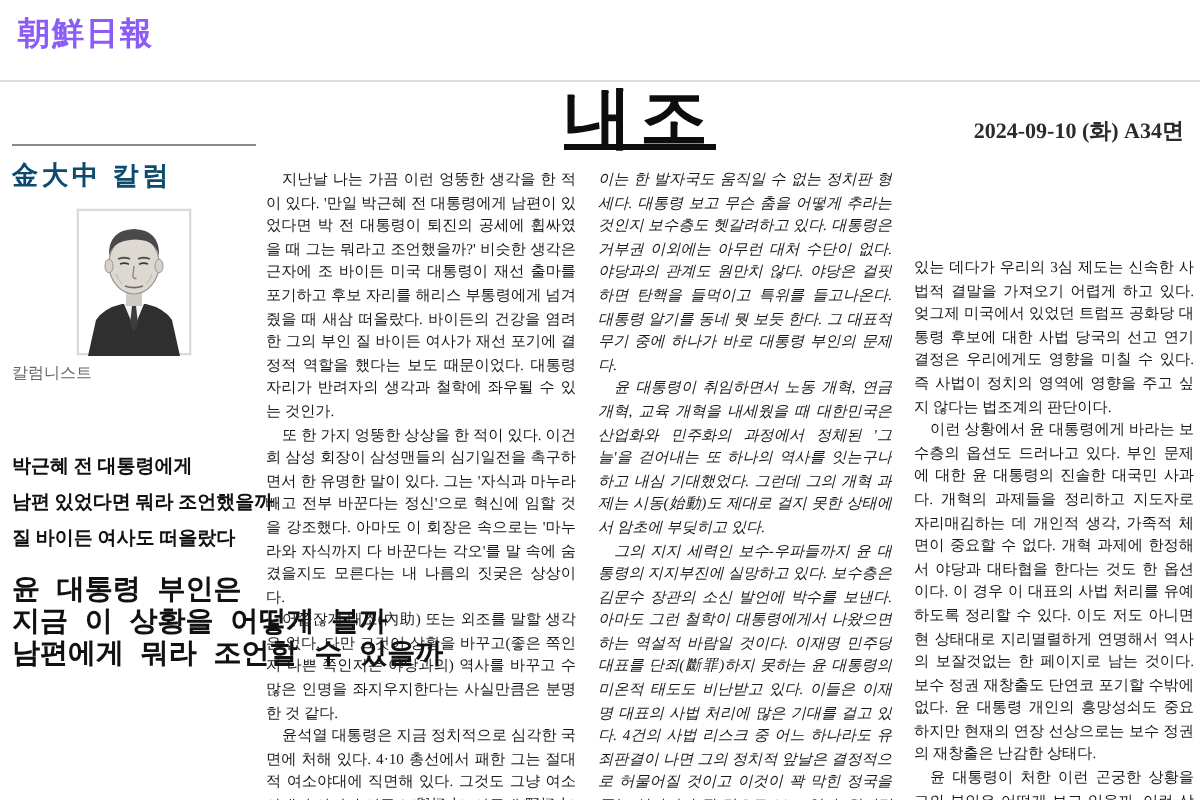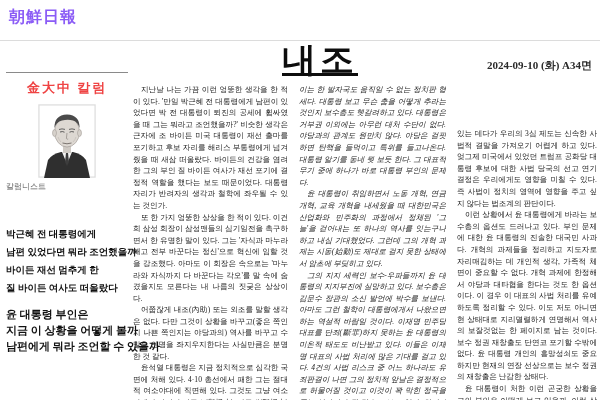--- a/index.html
+++ b/index.html
@@ -12,26 +12,26 @@
             font-family:Liberation Serif, serif;margin-top:48px;}
   .header-rule{position:absolute;left:0;top:40px;width:600px;height:0;border-top:1px solid #dcdcdc;}
   
   .title-block{position:absolute;left:120px;top:43px;width:400px;text-align:center;}
   .title{font-size:34px;font-weight:800;letter-spacing:4px;color:#0d0d0d;line-height:32px;
          font-family:"Liberation Sans",sans-serif;text-decoration:underline;}
   .subtitle{font-size:8.5px;color:#222;margin-top:1px;letter-spacing:1px;}
   
   .sidebar{position:absolute;left:6px;top:72px;width:122px;}
   .sidebar-rule{border-top:1px solid #8a8a8a;margin-bottom:6px;}
-  .col-heading{text-align:center;font-weight:bold;font-size:13px;letter-spacing:2px;color:#ef4444;}
+  .col-heading{font-weight:bold;font-size:13px;letter-spacing:2px;color:#0c4a6e;}
   .portrait-wrap{text-align:center;margin-top:7px;line-height:0;}
   .caption{text-align:left;font-size:8px;color:#666;margin-top:3px;}
   .deck{font-weight:bold;color:#111;}
   .deck-1{margin-top:33px;font-size:9.5px;line-height:18px;}
-  .deck-2{margin-top:9px;font-size:11px;line-height:16px;}
+  .deck-2{margin-top:9px;font-size:14px;line-height:16px;font-family:Liberation Mono, monospace;}
   .deck-line{white-space:nowrap;}
   
   .body{position:absolute;left:133px;top:84px;width:464px;height:316px;display:flex;gap:11px;}
   .body-col{font-size:7.6px;line-height:11.6px;text-align:justify;word-break:break-all;
             color:#191919;overflow:hidden;}
   .body-col.c1{width:155px;}
   .body-col.c2{width:147px;font-style:italic;}
   .body-col.c3{width:140px;margin-top:44px;}
   .para{margin:0;}
   .para.indent{text-indent:8px;}
@@ -83,21 +83,20 @@
         <path d="M24.5 39 Q29 40.6 33.5 39" stroke="#6f6963" stroke-width="0.9" fill="none"></path>
 
         <path d="M20 33 Q21 36 23 38" stroke="#b9b3ad" stroke-width="0.5" fill="none"></path>
         <path d="M38 33 Q37 36 35 38" stroke="#b9b3ad" stroke-width="0.5" fill="none"></path>
       </svg>
     </div>
     <div class="caption">칼럼니스트</div>
     <div class="deck deck-1">
         <div class="deck-line">박근혜 전 대통령에게</div>
         <div class="deck-line">남편 있었다면 뭐라 조언했을까</div>
-        <div class="deck-line">바이든 재선 멈추게 한</div>
         <div class="deck-line">질 바이든 여사도 떠올랐다</div>
       </div>
     <div class="deck deck-2">
         <div class="deck-line">윤 대통령 부인은</div>
         <div class="deck-line">지금 이 상황을 어떻게 볼까</div>
         <div class="deck-line">남편에게 뭐라 조언할 수 있을까</div>
       </div>
   </div>
 
   <div class="body">

